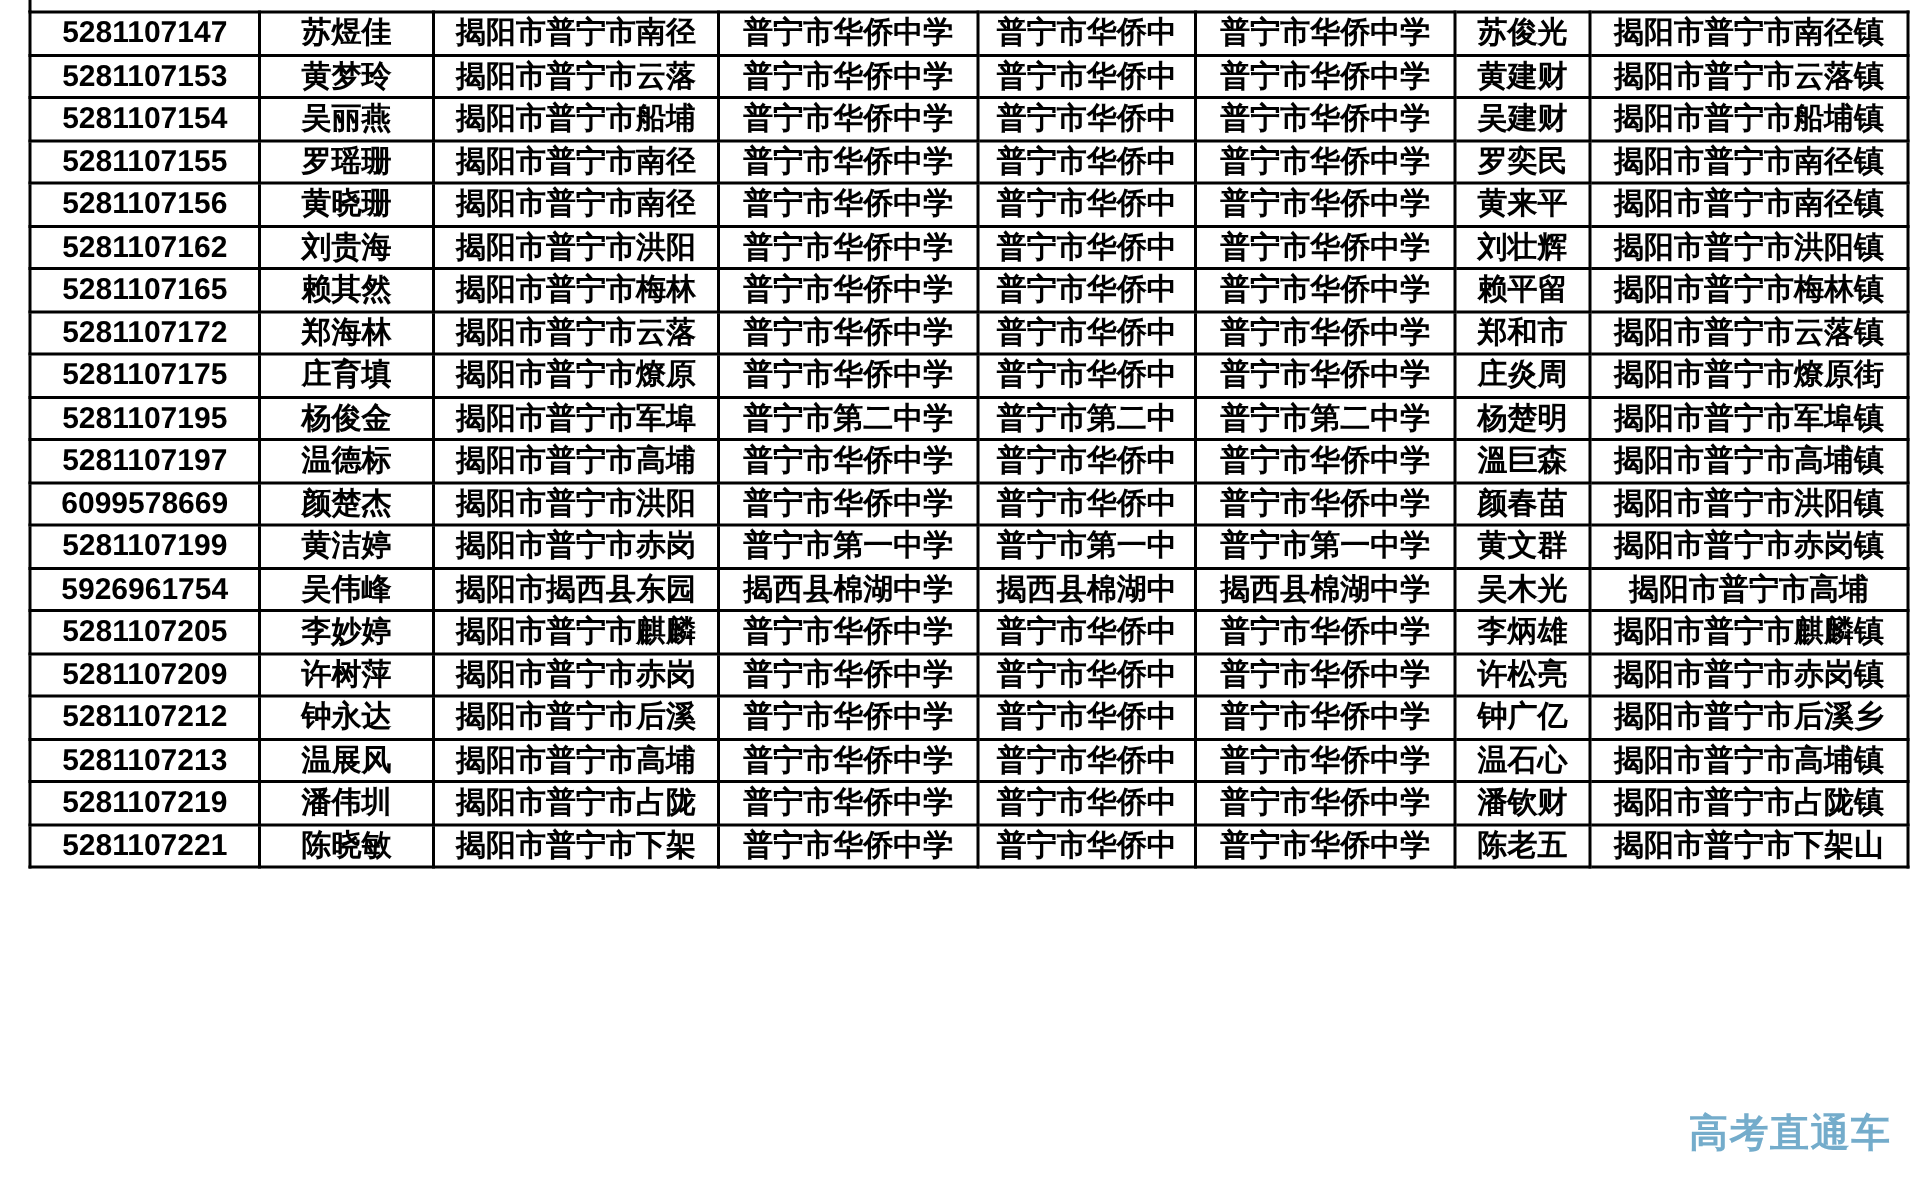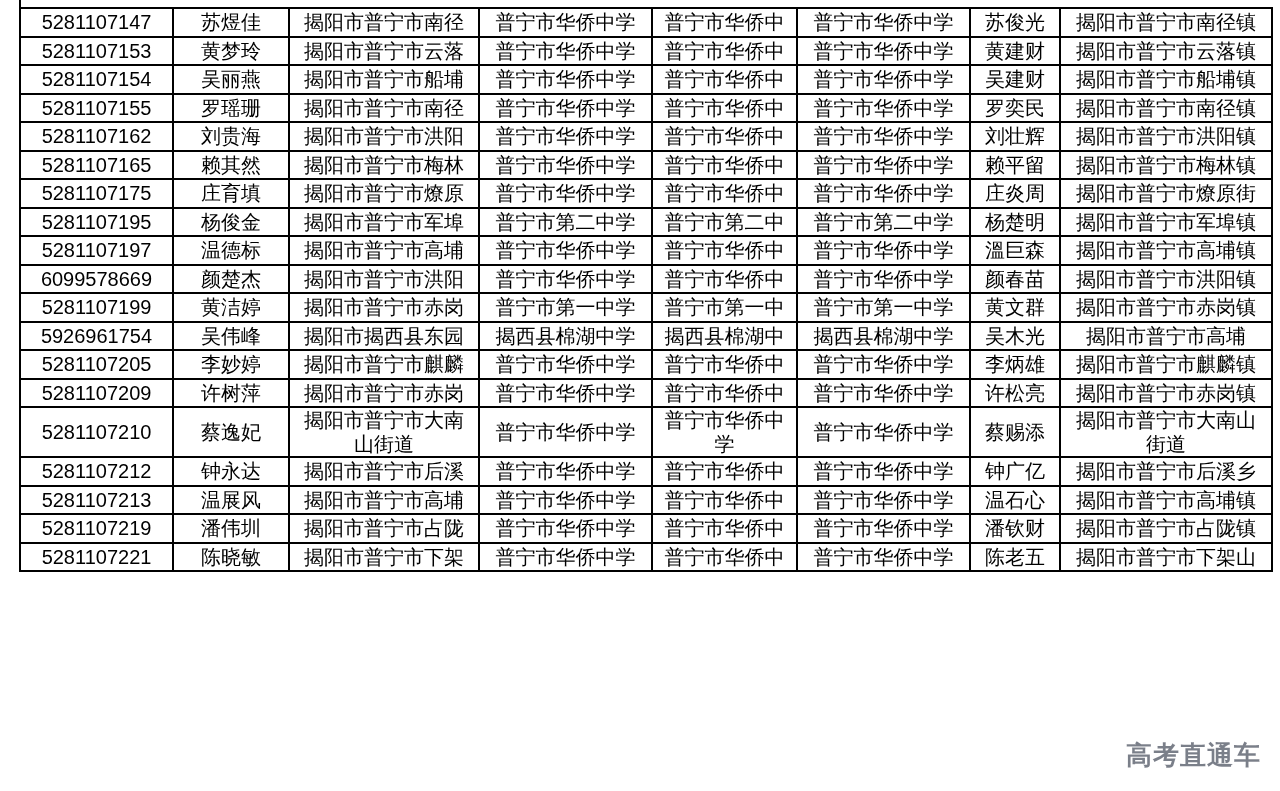--- a/index.html
+++ b/index.html
@@ -25,20 +25,21 @@
   }
   .sheet {
     position: absolute;
     left: 19px;
     top: 7px;
   }
   table.roster {
     border-collapse: collapse;
     table-layout: fixed;
     width: 1252px;
+    font-weight: bold;
   }
   table.roster td {
     border: 2px solid #000;
     text-align: center;
     vertical-align: middle;
     font-size: 20px;
     line-height: 1.2;
     color: #000;
     white-space: pre-line;
     overflow: hidden;
@@ -120,38 +121,58 @@
           <td>5281107155</td>
           <td>罗瑶珊</td>
           <td>揭阳市普宁市南径</td>
           <td>普宁市华侨中学</td>
           <td>普宁市华侨中</td>
           <td>普宁市华侨中学</td>
           <td>罗奕民</td>
           <td>揭阳市普宁市南径镇</td>
         </tr>
         <tr>
+          <td>5281107156</td>
+          <td>黄晓珊</td>
+          <td>揭阳市普宁市南径</td>
+          <td>普宁市华侨中学</td>
+          <td>普宁市华侨中</td>
+          <td>普宁市华侨中学</td>
+          <td>黄来平</td>
+          <td>揭阳市普宁市南径镇</td>
+        </tr>
+        <tr>
           <td>5281107162</td>
           <td>刘贵海</td>
           <td>揭阳市普宁市洪阳</td>
           <td>普宁市华侨中学</td>
           <td>普宁市华侨中</td>
           <td>普宁市华侨中学</td>
           <td>刘壮辉</td>
           <td>揭阳市普宁市洪阳镇</td>
         </tr>
         <tr>
           <td>5281107165</td>
           <td>赖其然</td>
           <td>揭阳市普宁市梅林</td>
           <td>普宁市华侨中学</td>
           <td>普宁市华侨中</td>
           <td>普宁市华侨中学</td>
           <td>赖平留</td>
           <td>揭阳市普宁市梅林镇</td>
+        </tr>
+        <tr>
+          <td>5281107172</td>
+          <td>郑海林</td>
+          <td>揭阳市普宁市云落</td>
+          <td>普宁市华侨中学</td>
+          <td>普宁市华侨中</td>
+          <td>普宁市华侨中学</td>
+          <td>郑和市</td>
+          <td>揭阳市普宁市云落镇</td>
         </tr>
         <tr>
           <td>5281107175</td>
           <td>庄育填</td>
           <td>揭阳市普宁市燎原</td>
           <td>普宁市华侨中学</td>
           <td>普宁市华侨中</td>
           <td>普宁市华侨中学</td>
           <td>庄炎周</td>
           <td>揭阳市普宁市燎原街</td>
@@ -220,33 +241,20 @@
           <td>5281107209</td>
           <td>许树萍</td>
           <td>揭阳市普宁市赤岗</td>
           <td>普宁市华侨中学</td>
           <td>普宁市华侨中</td>
           <td>普宁市华侨中学</td>
           <td>许松亮</td>
           <td>揭阳市普宁市赤岗镇</td>
         </tr>
         <tr>
-          <td>5281107210</td>
-          <td>蔡逸妃</td>
-          <td>揭阳市普宁市大南
-山街道</td>
-          <td>普宁市华侨中学</td>
-          <td>普宁市华侨中
-学</td>
-          <td>普宁市华侨中学</td>
-          <td>蔡赐添</td>
-          <td>揭阳市普宁市大南山
-街道</td>
-        </tr>
-        <tr>
           <td>5281107212</td>
           <td>钟永达</td>
           <td>揭阳市普宁市后溪</td>
           <td>普宁市华侨中学</td>
           <td>普宁市华侨中</td>
           <td>普宁市华侨中学</td>
           <td>钟广亿</td>
           <td>揭阳市普宁市后溪乡</td>
         </tr>
         <tr>
@@ -276,13 +284,13 @@
           <td>普宁市华侨中学</td>
           <td>普宁市华侨中</td>
           <td>普宁市华侨中学</td>
           <td>陈老五</td>
           <td>揭阳市普宁市下架山</td>
         </tr>
       </tbody>
   </table>
 </div>
 
-<div class="watermark" style="color: #0f172a;">高考直通车</div>
+<div class="watermark" style="color: #0369a1;">高考直通车</div>
 
 </body></html>

